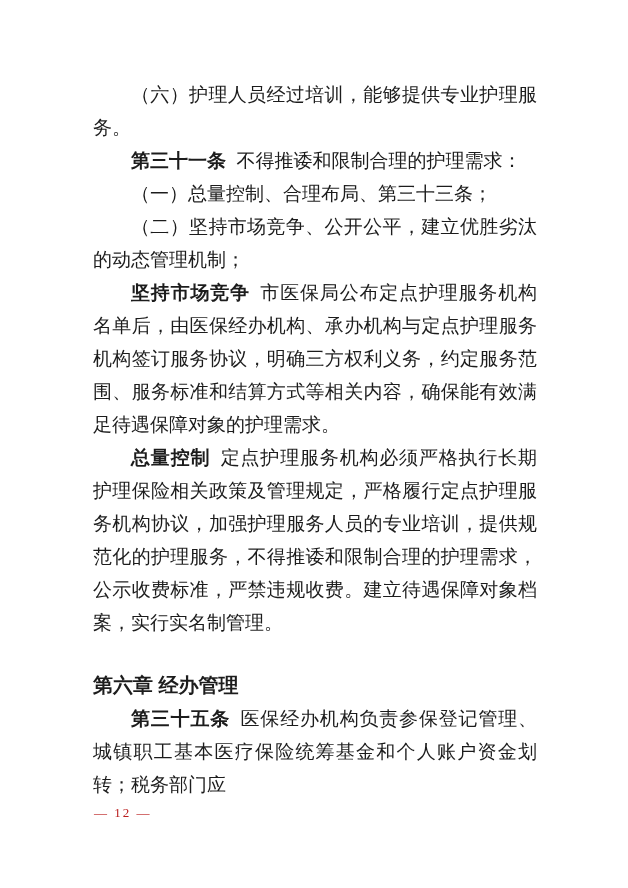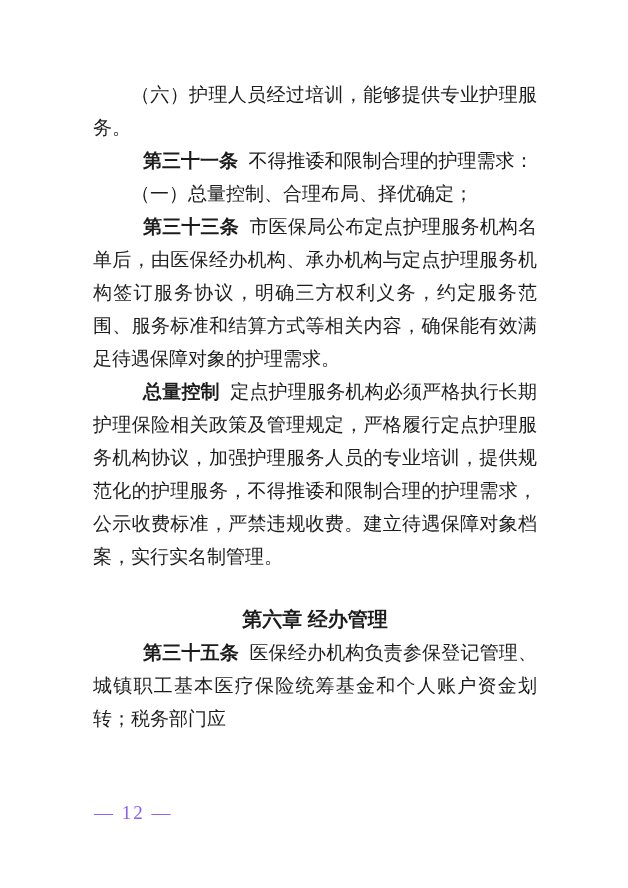--- a/index.html
+++ b/index.html
@@ -35,58 +35,57 @@
   .para {
     margin: 0;
     text-indent: 2em;
   }
   .lead {
     font-weight: bold;
     font-family: "Liberation Sans", "DejaVu Sans", sans-serif;
   }
   .lead:not(:empty) {
     margin-right: 0.55em;
-    margin-left: 12px;
   }
   .chapter-heading {
     margin: 29px 0 0 0;
     text-indent: 0;
-    text-align: center;
     font-weight: bold;
     font-size: 20px;
     line-height: 34px;
     font-family: "Liberation Sans", "DejaVu Sans", sans-serif;
   }
   .page-number {
     position: absolute;
     left: 94px;
     top: 804px;
-    font-size: 19px;
+    font-size: 13px;
     line-height: 18px;
     letter-spacing: 2px;
-    color: #8b5cf6;
+    color: #b91c1c;
   }
 </style>
 </head>
 <body>
 
 <div class="page">
 
   <div class="body-text">
 
     <p class="para"><span class="lead"></span><span>（六）护理人员经过培训，能够提供专业护理服务。</span></p>
 
     <p class="para"><span class="lead">第三十一条</span><span>不得推诿和限制合理的护理需求：</span></p>
 
-    <p class="para"><span class="lead"></span><span>（一）总量控制、合理布局、择优确定；</span></p>
+    <p class="para"><span class="lead"></span><span>（一）总量控制、合理布局、第三十三条；</span></p>
+
+    <p class="para"><span class="lead"></span><span>（二）坚持市场竞争、公开公平，建立优胜劣汰的动态管理机制；</span></p>
 
 
 
-
-    <p class="para"><span class="lead">第三十三条</span><span>市医保局公布定点护理服务机构名单后，由医保经办机构、承办机构与定点护理服务机构签订服务协议，明确三方权利义务，约定服务范围、服务标准和结算方式等相关内容，确保能有效满足待遇保障对象的护理需求。</span></p>
+    <p class="para"><span class="lead">坚持市场竞争</span><span>市医保局公布定点护理服务机构名单后，由医保经办机构、承办机构与定点护理服务机构签订服务协议，明确三方权利义务，约定服务范围、服务标准和结算方式等相关内容，确保能有效满足待遇保障对象的护理需求。</span></p>
 
     <p class="para"><span class="lead">总量控制</span><span>定点护理服务机构必须严格执行长期护理保险相关政策及管理规定，严格履行定点护理服务机构协议，加强护理服务人员的专业培训，提供规范化的护理服务，不得推诿和限制合理的护理需求，公示收费标准，严禁违规收费。建立待遇保障对象档案，实行实名制管理。</span></p>
 
     <p class="para chapter-heading">第六章 经办管理</p>
 
     <p class="para"><span class="lead">第三十五条</span><span>医保经办机构负责参保登记管理、城镇职工基本医疗保险统筹基金和个人账户资金划转；税务部门应</span></p>
 
   </div>
 
   <div class="page-number">— 12 —</div>

